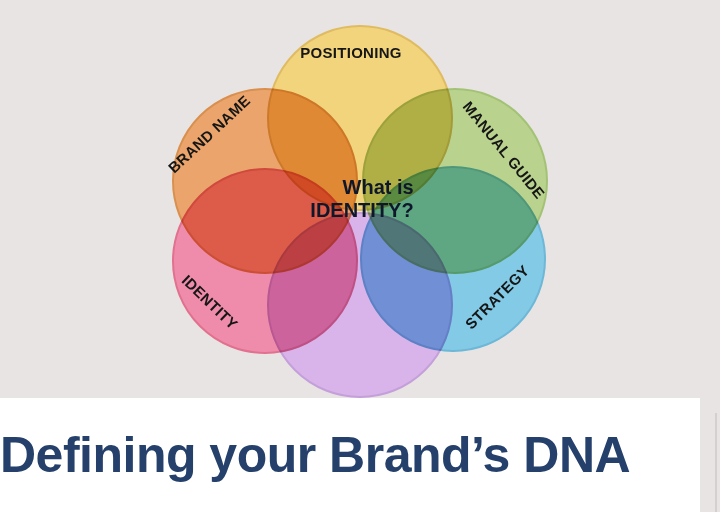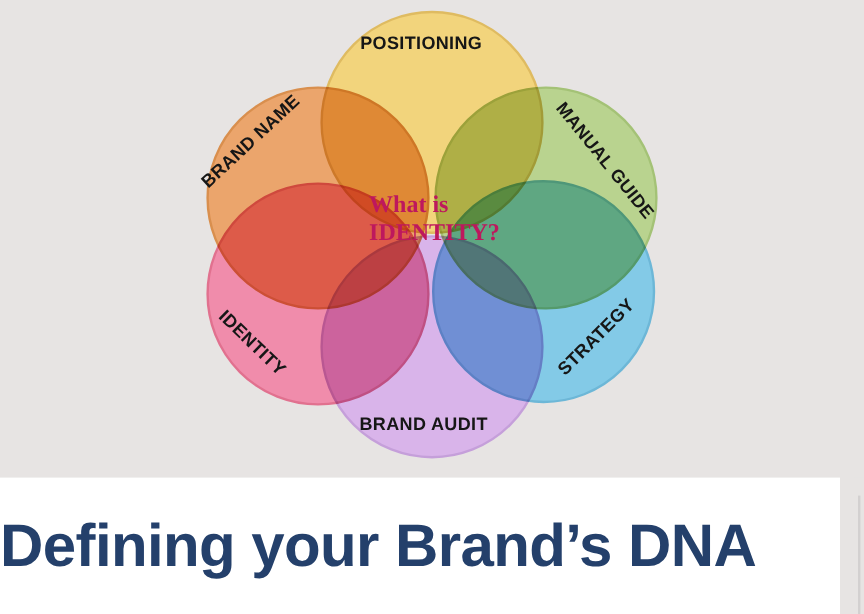--- a/index.html
+++ b/index.html
@@ -9,21 +9,21 @@
     font-family: "Liberation Sans", sans-serif;
   }
   .stage {
     position: relative;
     width: 720px; height: 512px;
     background: #e7e4e3;
   }
   
   .diagram-area {
     position: absolute;
-    left: 0; top: 0; width: 720px; height: 398px;
+    left: 0; top: 16px; width: 720px; height: 398px;
   }
   .circle-group {
     position: absolute; inset: 0;
     isolation: isolate; 
   }
   .circle {
     position: absolute;
     width: 186px; height: 186px;
     border-radius: 50%;
     box-sizing: border-box;
@@ -50,27 +50,26 @@
   .l-manual-guide { left: 504px; top: 134px; --rot:  51deg; }
   .l-strategy     { left: 497px; top: 281px; --rot: -45deg; }
   .l-brand-audit  { left: 353px; top: 354px; --rot:   0deg; }
   .l-identity     { left: 210px; top: 286px; --rot:  44deg; }
   .l-brand-name   { left: 209px; top: 118px; --rot: -43deg; }
 
   .center-title {
     position: absolute;
     left: 362px; top: 183px;
     transform: translate(-50%, -50%);
-    text-align: left;
+    text-align: right;
     font-size: 20px;
     line-height: 23px;
     font-weight: bold;
-    color: #be185d;
+    color: #0f172a;
     white-space: nowrap;
-    font-family: Liberation Serif, serif;
   }
 
   
   .footer-band {
     position: absolute;
     left: 0; top: 398px;
     width: 700px; height: 114px;
     background: #ffffff;
     display: flex;
     align-items: center;
@@ -108,21 +107,20 @@
       <div class="circle c-manual-guide" style="background-color: rgb(185, 211, 143); border-color: rgb(164, 194, 118);"></div>
       <div class="circle c-strategy" style="background-color: rgb(131, 202, 231); border-color: rgb(109, 183, 215);"></div>
       <div class="circle c-brand-audit" style="background-color: rgb(217, 180, 234); border-color: rgb(197, 159, 218);"></div>
       <div class="circle c-identity" style="background-color: rgb(240, 140, 171); border-color: rgb(225, 113, 143);"></div>
       <div class="circle c-brand-name" style="background-color: rgb(235, 165, 108); border-color: rgb(217, 143, 78);"></div>
     </div>
 
     <div class="petal-label l-positioning">POSITIONING</div>
     <div class="petal-label l-manual-guide">MANUAL GUIDE</div>
     <div class="petal-label l-strategy">STRATEGY</div>
-    <div class="petal-label l-brand-audit">BRAND AUDIT</div>
     <div class="petal-label l-identity">IDENTITY</div>
     <div class="petal-label l-brand-name">BRAND NAME</div>
 
     <div class="center-title">
       <div>What is</div>
       <div>IDENTITY?</div>
     </div>
 
   </div>
 

